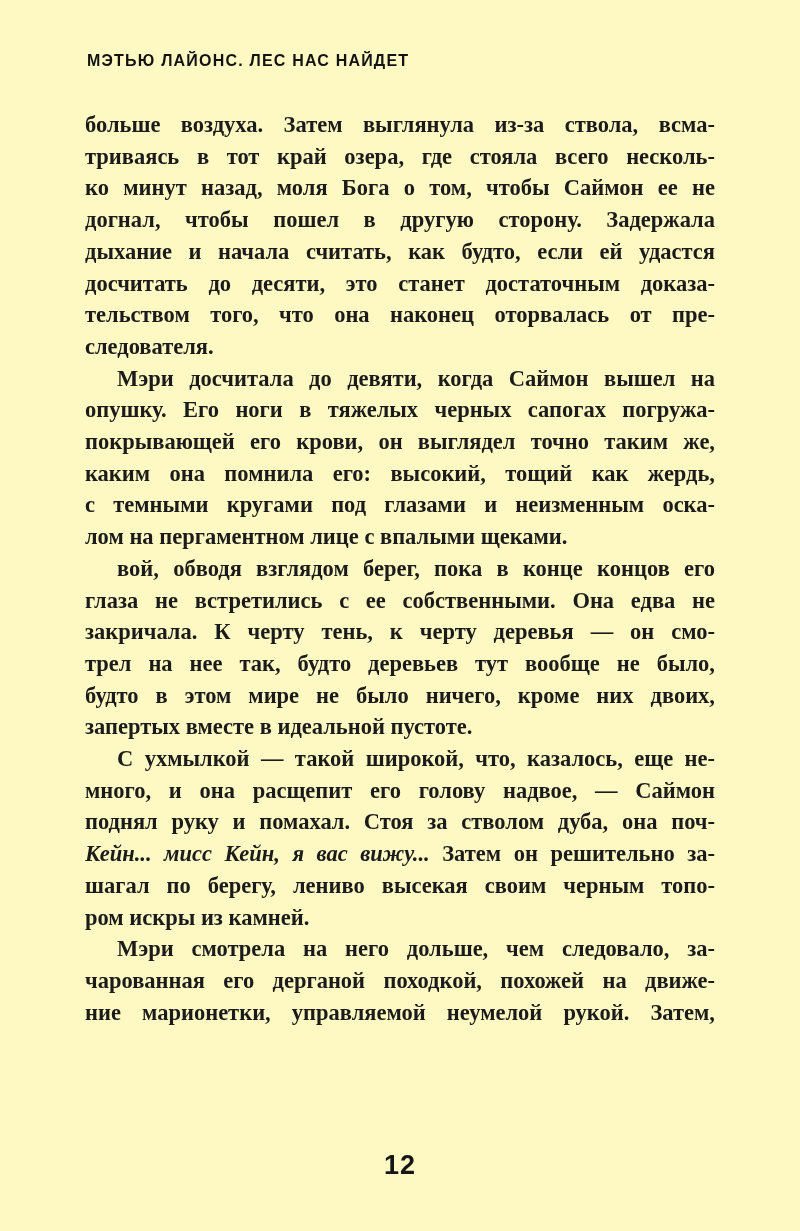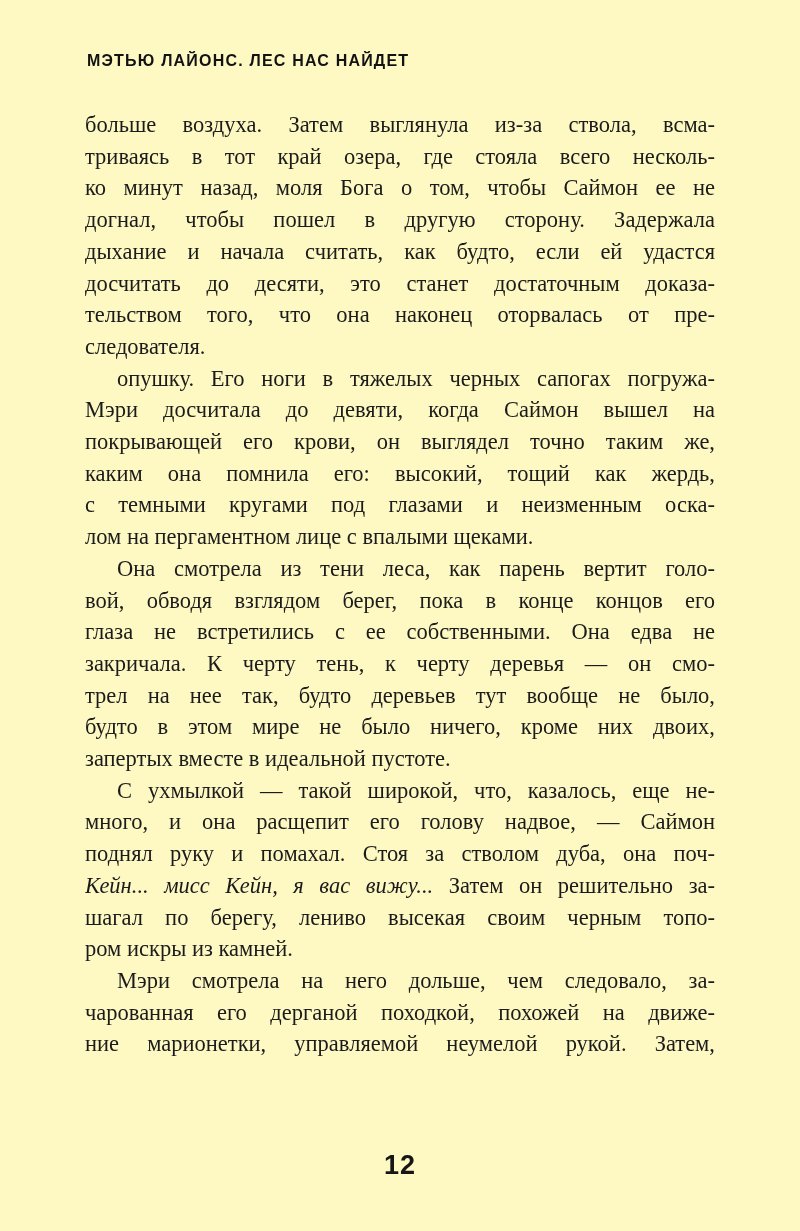--- a/index.html
+++ b/index.html
@@ -36,20 +36,21 @@
     width: 630px;
     font-size: 22.5px;
     line-height: 31.7px;
   }
   .para { margin: 0; padding: 0; }
   .line {
     text-align: justify;
     text-align-last: justify;
     white-space: nowrap;
     overflow: hidden;
+    font-weight: bold;
   }
   .line.last {
     text-align-last: left;
   }
   .para.indent > .line:first-child {
     text-indent: 32px;
   }
   .it { font-style: italic; }
   .page-number {
     position: absolute;
@@ -79,30 +80,29 @@
       <div class="line">триваясь в тот край озера, где стояла всего несколь-</div>
       <div class="line">ко минут назад, моля Бога о том, чтобы Саймон ее не</div>
       <div class="line">догнал, чтобы пошел в другую сторону. Задержала</div>
       <div class="line">дыхание и начала считать, как будто, если ей удастся</div>
       <div class="line">досчитать до десяти, это станет достаточным доказа-</div>
       <div class="line">тельством того, что она наконец оторвалась от пре-</div>
       <div class="line last">следователя.</div>
     </div>
 
     <div class="para indent">
+      <div class="line">Мэри досчитала до девяти, когда Саймон вышел на</div>
       <div class="line">опушку. Его ноги в тяжелых черных сапогах погружа-</div>
-      <div class="line">Мэри досчитала до девяти, когда Саймон вышел на</div>
       <div class="line">покрывающей его крови, он выглядел точно таким же,</div>
       <div class="line">каким она помнила его: высокий, тощий как жердь,</div>
       <div class="line">с темными кругами под глазами и неизменным оска-</div>
       <div class="line last">лом на пергаментном лице с впалыми щеками.</div>
     </div>
 
     <div class="para indent">
-      <div class="line">Она смотрела из тени леса, как парень вертит голо-</div>
       <div class="line">вой, обводя взглядом берег, пока в конце концов его</div>
       <div class="line">глаза не встретились с ее собственными. Она едва не</div>
       <div class="line">закричала. К черту тень, к черту деревья — он смо-</div>
       <div class="line">трел на нее так, будто деревьев тут вообще не было,</div>
       <div class="line">будто в этом мире не было ничего, кроме них двоих,</div>
       <div class="line last">запертых вместе в идеальной пустоте.</div>
     </div>
 
     <div class="para indent">
       <div class="line">С ухмылкой — такой широкой, что, казалось, еще не-</div>

